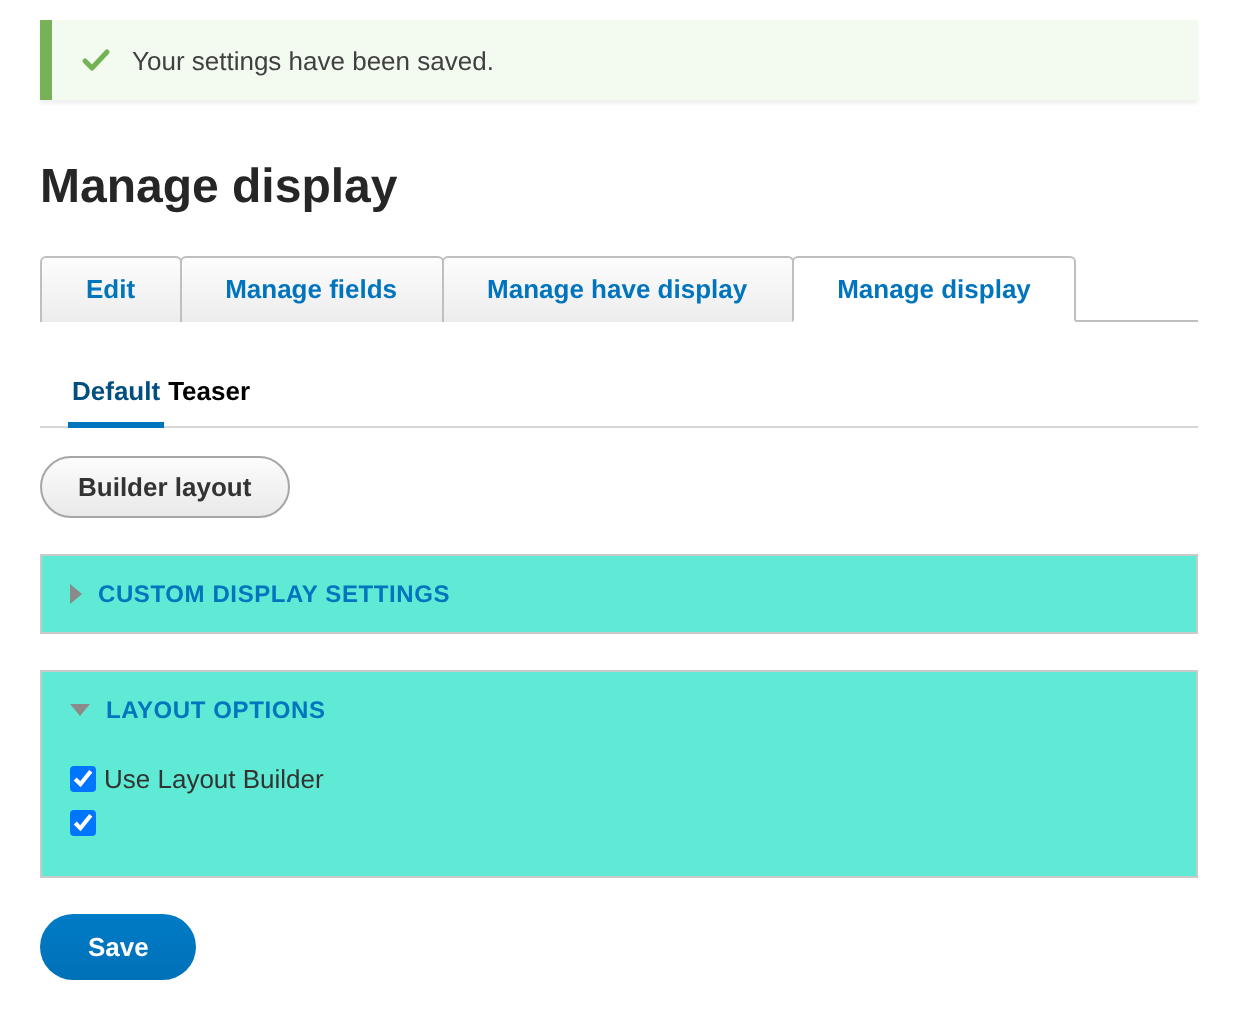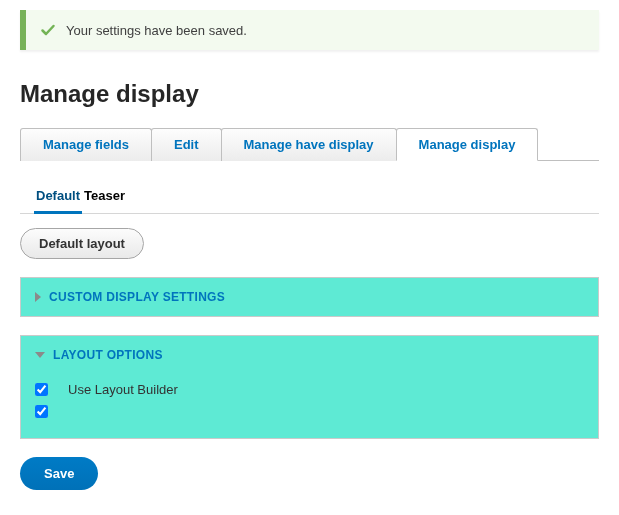--- a/index.html
+++ b/index.html
@@ -115,21 +115,21 @@
     border-left:5px solid transparent;
     border-right:5px solid transparent;
     border-top:6px solid #8a8a8a;
   }
   .details .body {
     padding: 4px 14px 16px 14px;
   }
   .check-row {
     display:flex;
     align-items:center;
-    gap:20px;
+    gap:4px;
     padding:4px 0;
     color:#333;
     font-size:13px;
   }
   .check-row input { margin:0; }
   
   .btn-primary {
     display:inline-block;
     background: linear-gradient(#007bc6,#0071b8);
     color:#fff;
@@ -151,32 +151,32 @@
     <svg width="16" height="16" viewBox="0 0 16 16">
         <path fill="none" stroke="#73b355" stroke-width="2.5" stroke-linecap="round" stroke-linejoin="round" d="M2.5 8.5 L6 12 L13.5 4"></path>
       </svg>
   </span>
   <span class="txt">Your settings have been saved.</span>
 </div>
 
 <h1 class="page-title">Manage display</h1>
 
 <div class="tabs-primary">
+  <div class="tab">Edit</div>
   <div class="tab">Manage fields</div>
-  <div class="tab">Edit</div>
   <div class="tab">Manage have display</div>
   <div class="tab active">Manage display</div>
 </div>
 
 <div class="tabs-secondary">
   <div class="stab active">Default</div>
   <div class="stab">Teaser</div>
 </div>
 
-<button class="btn-outline">Default layout</button>
+<button class="btn-outline">Builder layout</button>
 
 <div class="details">
   <div class="summary">
     <span class="tri right"></span>
     <span>CUSTOM DISPLAY SETTINGS</span>
   </div>
 </div>
 
 <div class="details">
   <div class="summary">

